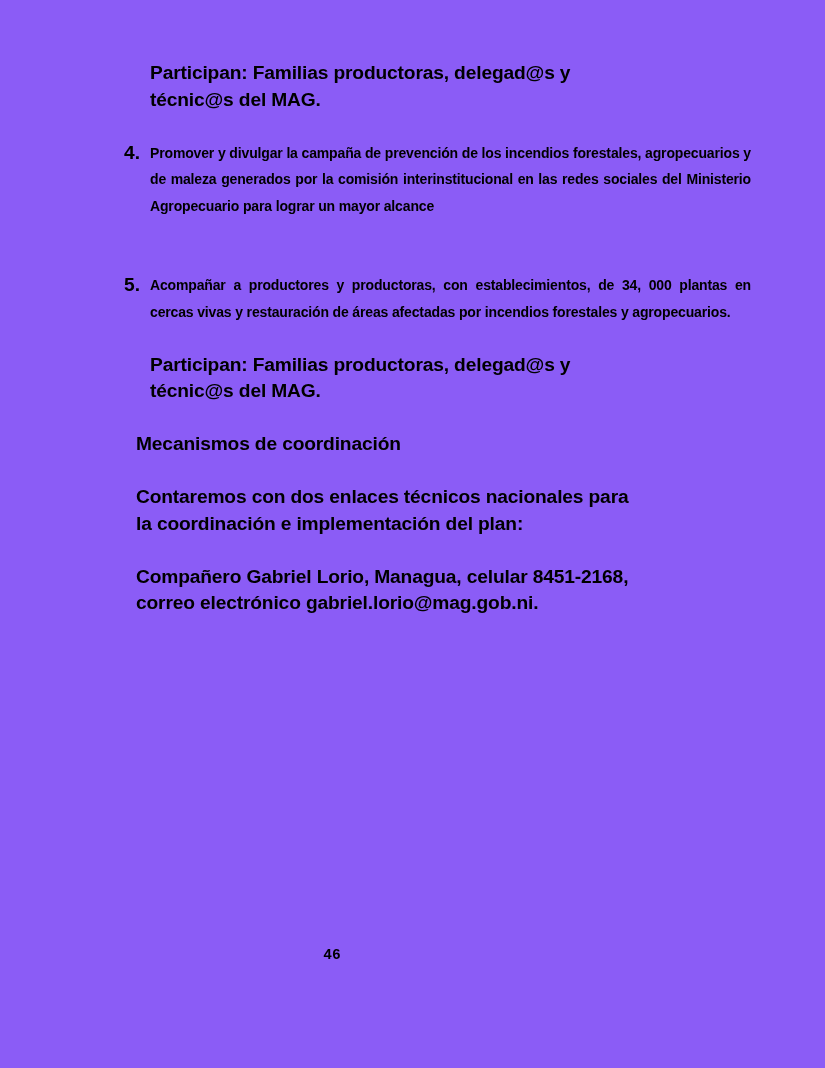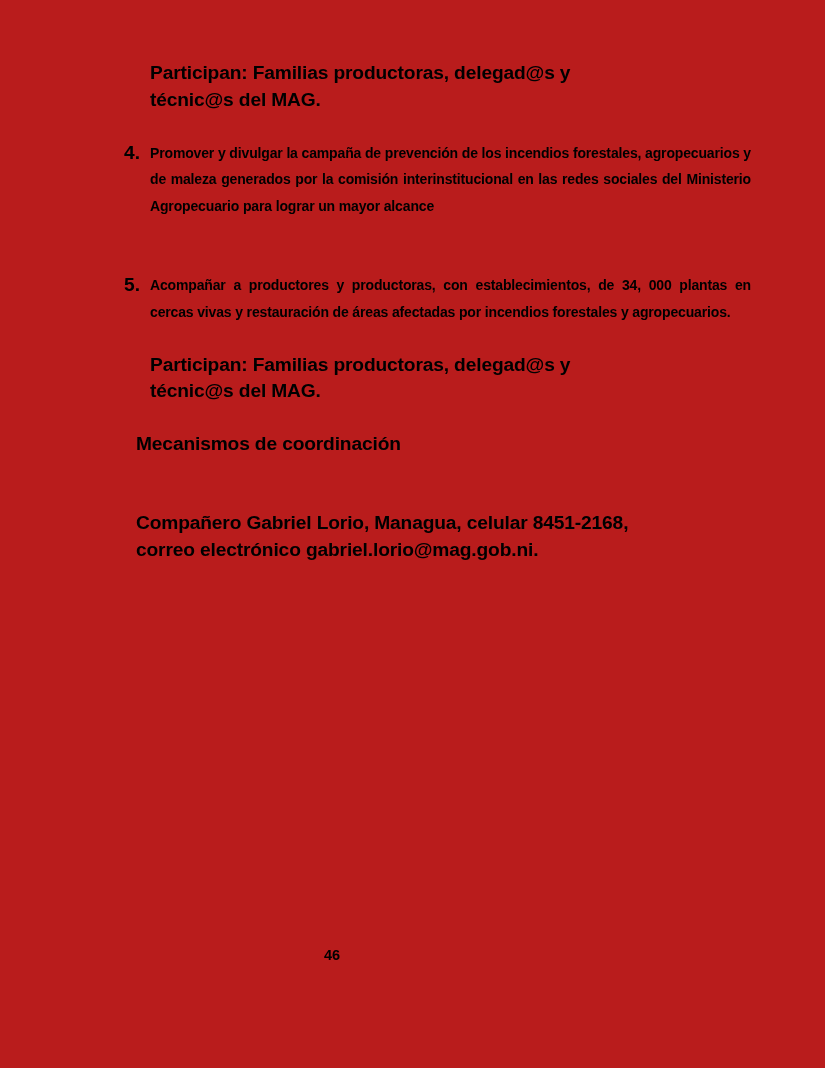--- a/index.html
+++ b/index.html
@@ -15,21 +15,21 @@
     color: #000000;
     position: relative;
     overflow: hidden;
   }
   .page {
     position: absolute;
     left: 0;
     top: 0;
     width: 825px;
     height: 1068px;
-    background: #b91c1c;
+    background: #8b5cf6;
   }
   .content {
     position: absolute;
     left: 124px;
     top: 60px;
     width: 627px;
   }
 
   
   .blk {
@@ -100,20 +100,21 @@
     position: absolute;
     left: 0;
     top: 946px;
     width: 664px;
     text-align: center;
     font-size: 14.5px;
     line-height: 18px;
     font-weight: bold;
     letter-spacing: 0px;
     color: #000;
+    font-family: Liberation Mono, monospace;
   }
 </style>
 </head>
 <body>
 
 <div class="page">
   <div class="content">
 
     <div class="blk indent">
       <div class="detail-line">Participan: Familias productoras, delegad@s y</div>
@@ -143,20 +144,24 @@
       <div class="detail-line">Participan: Familias productoras, delegad@s y</div>
       <div class="detail-line">técnic@s del MAG.</div>
     </div>
 
     <div class="gap-para"></div>
 
     <div class="blk flush">Mecanismos de coordinación</div>
 
     <div class="gap-para"></div>
 
+    <div class="blk flush">
+      <div class="detail-line">Contaremos con dos enlaces técnicos nacionales para</div>
+      <div class="detail-line">la coordinación e implementación del plan:</div>
+    </div>
 
     <div class="gap-para"></div>
 
     <div class="blk flush">
       <div class="detail-line">Compañero Gabriel Lorio, Managua, celular 8451-2168,</div>
       <div class="detail-line"><span>correo electrónico </span><span class="link">gabriel.lorio@mag.gob.ni</span><span>.</span></div>
     </div>
 
   </div>
 

